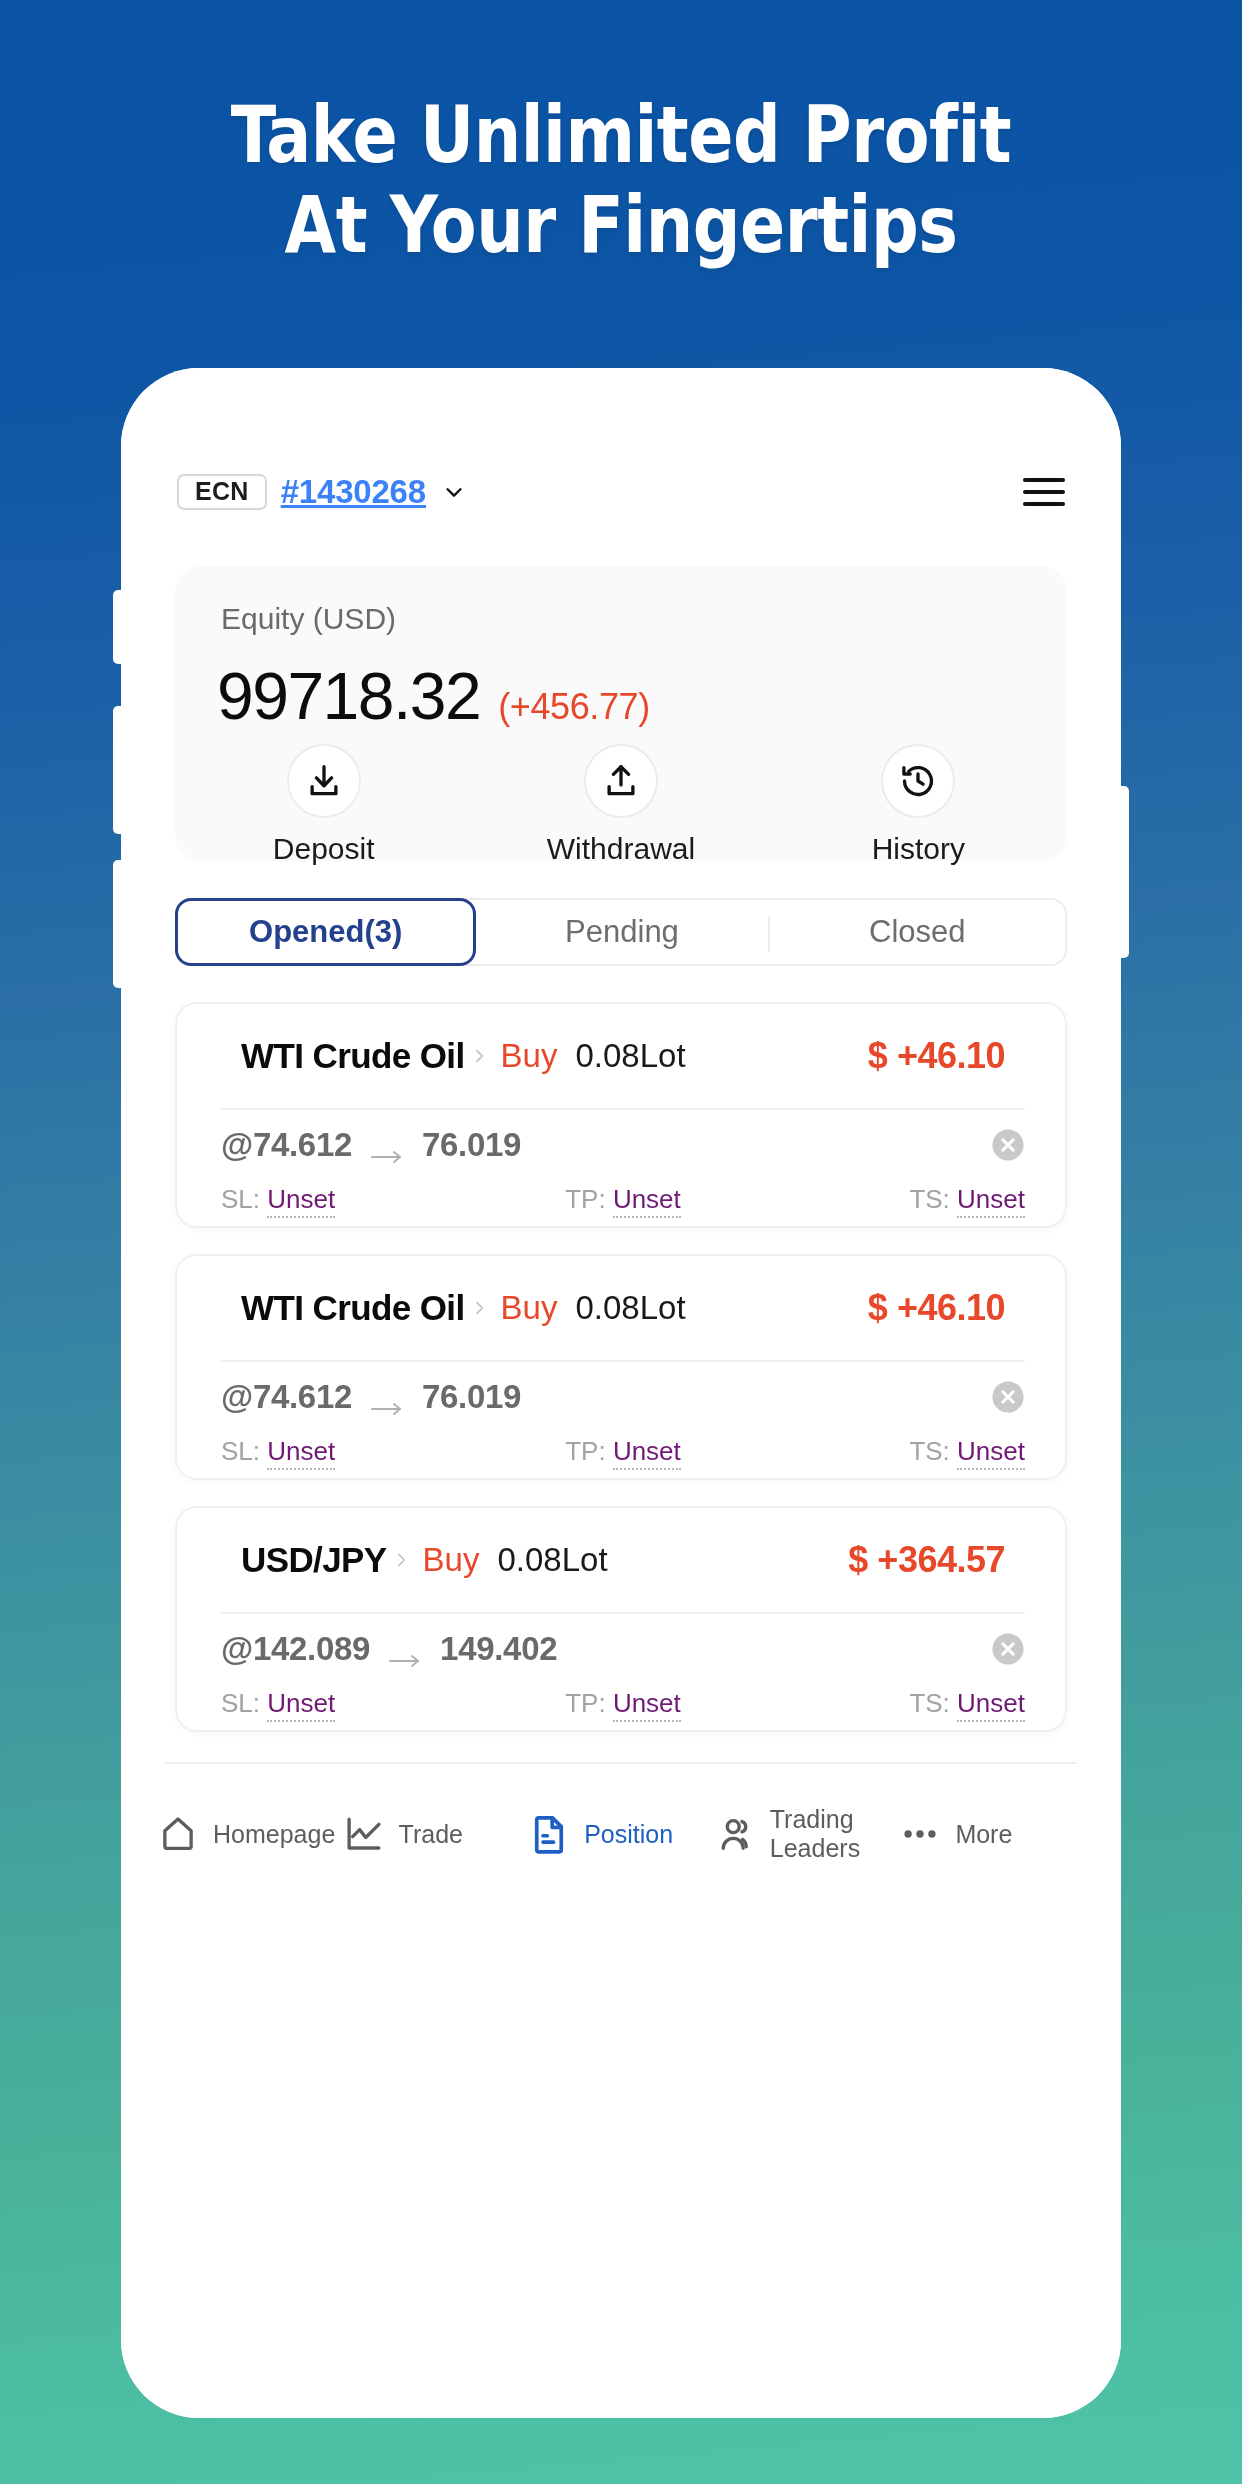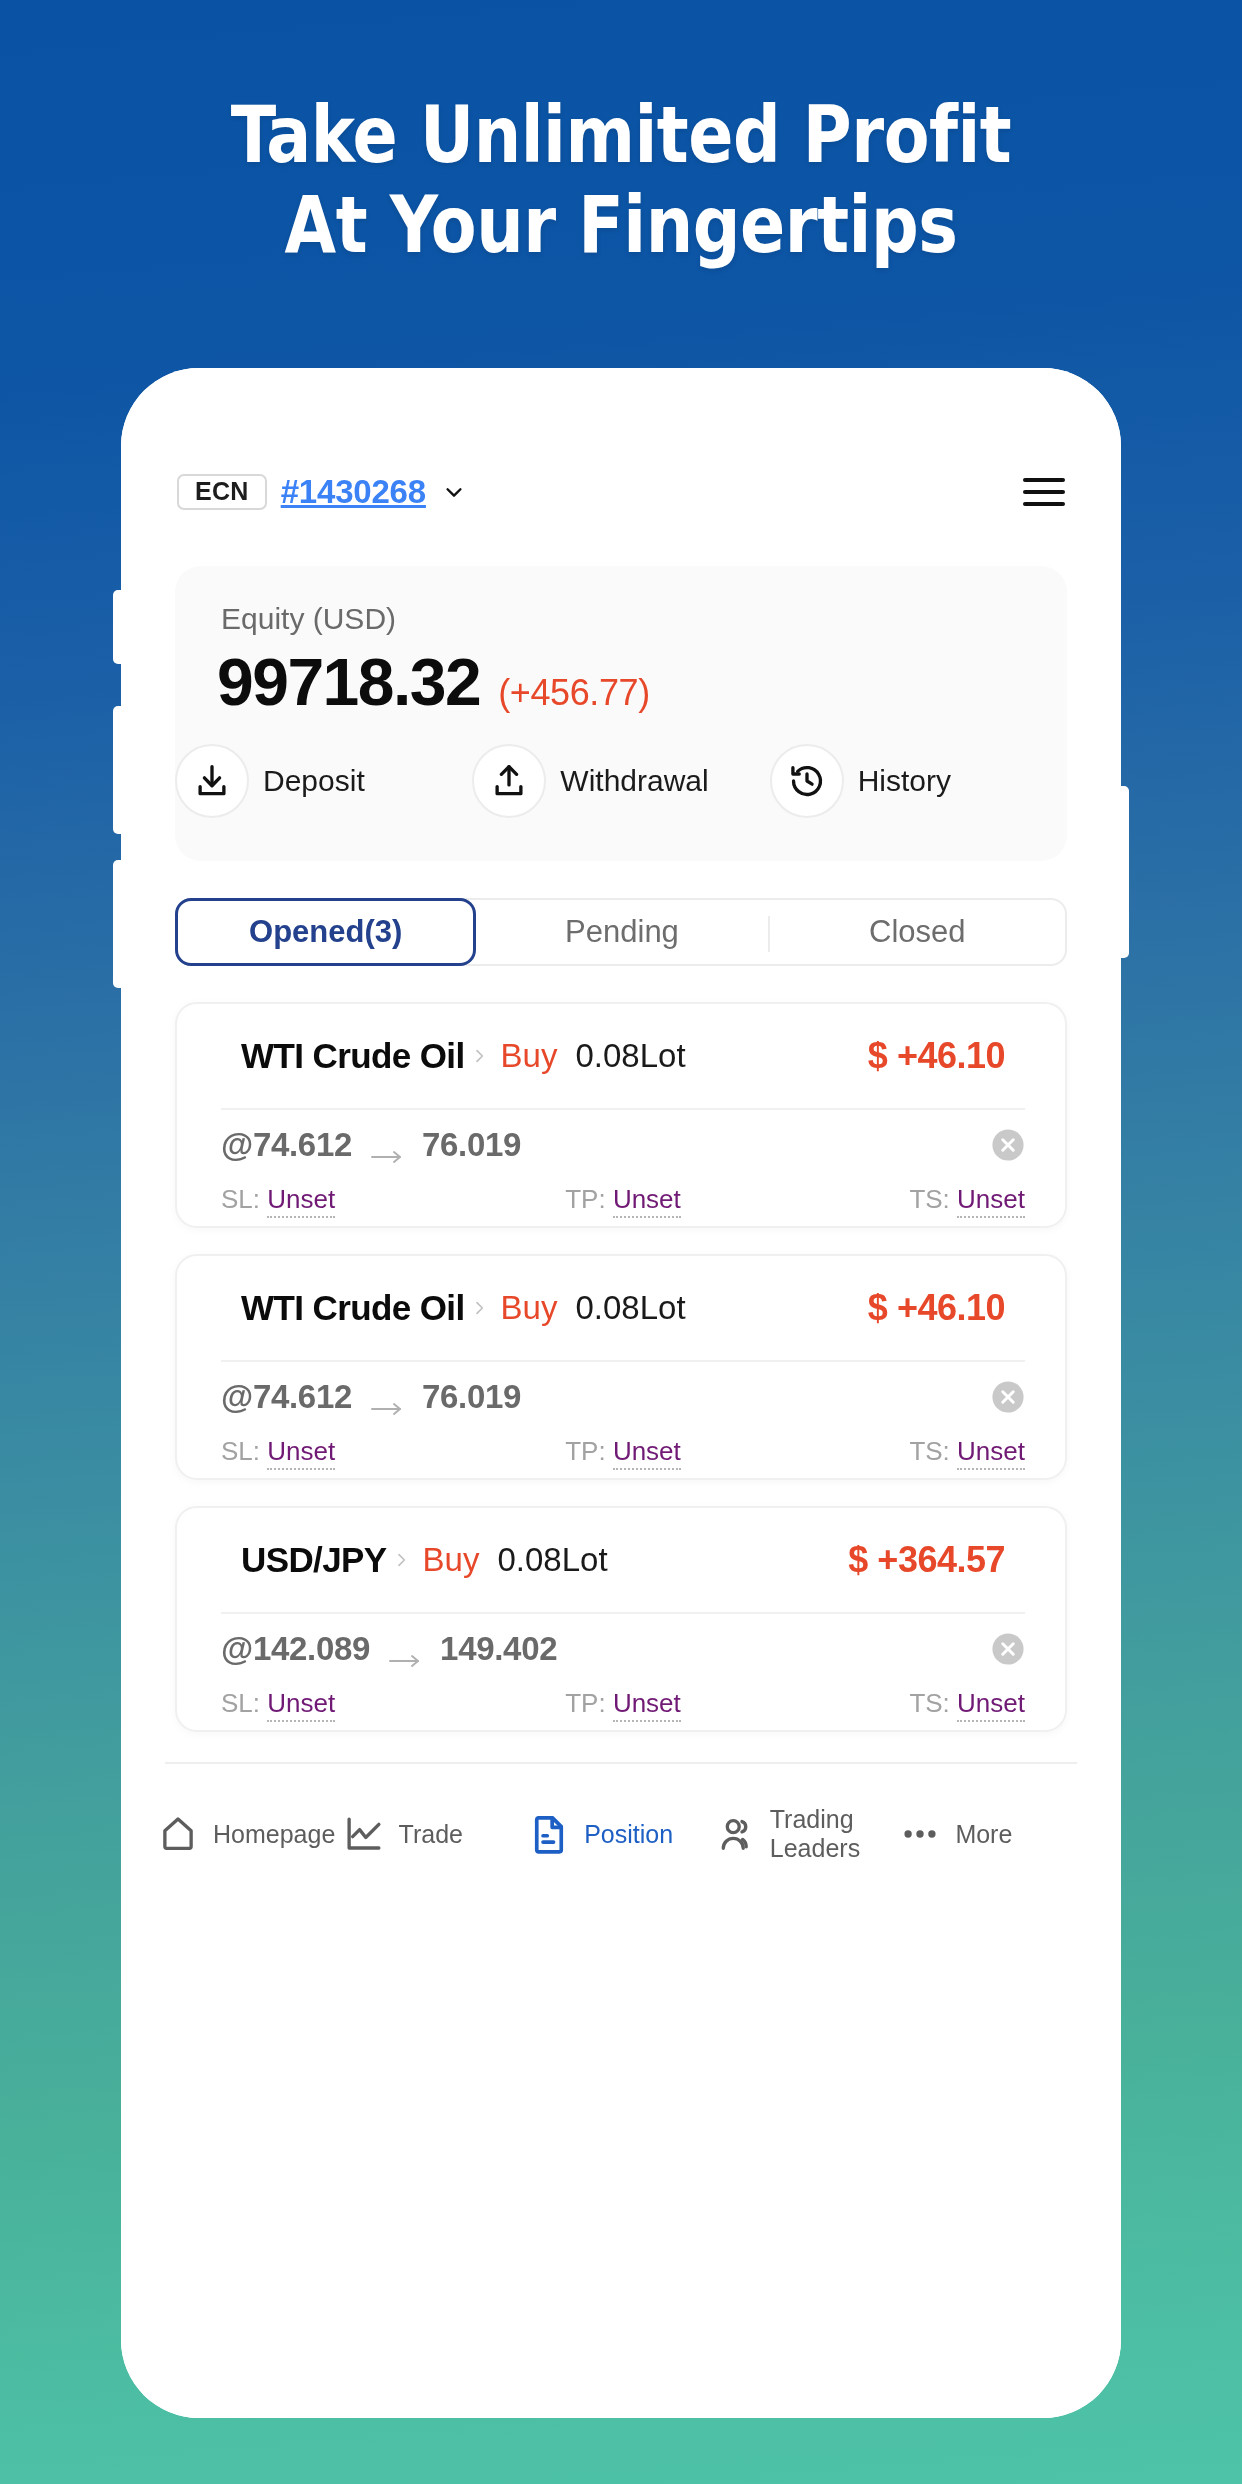--- a/index.html
+++ b/index.html
@@ -66,25 +66,25 @@
   .hamburger { display:flex; flex-direction:column; gap:8px; width:42px; cursor:pointer; }
   .hamburger i { display:block; height:4px; background:#101010; border-radius:2px; }
 
   
   .equity-card {
     position:absolute; left:54px; top:198px; width:892px; height:295px;
     background:#fafafa; border-radius:26px;
   }
   .eq-label { position:absolute; left:46px; top:36px; font-size:30px; color:#6a6a6a; }
   .eq-row   { position:absolute; left:42px; top:78px; display:flex; align-items:baseline; gap:18px; }
-  .eq-value { font-size:66px; font-weight:700; color:#0c0c0c; letter-spacing:-1.5px; }
+  .eq-value { font-size:66px; font-weight:400; color:#0c0c0c; letter-spacing:-1.5px;margin-top:14px; }
   .eq-delta { font-size:36px; color:#e8482a; letter-spacing:-0.4px; }
 
   .actions { position:absolute; left:0; top:178px; width:892px; display:flex; }
-  .action { flex:1; display:flex; align-items:center; gap:14px; cursor:pointer; }
+  .action { flex:1; display:flex; flex-direction:column; align-items:center; gap:14px; cursor:pointer; }
   .action-circle {
     width:74px; height:74px; border-radius:50%;
     border:2px solid #ececec; background:#ffffff;
     display:flex; align-items:center; justify-content:center;
   }
   .action-label { font-size:30px; color:#1b1b1b; }
 
   
   .tabs {
     position:absolute; left:54px; top:530px; width:892px; height:68px;

